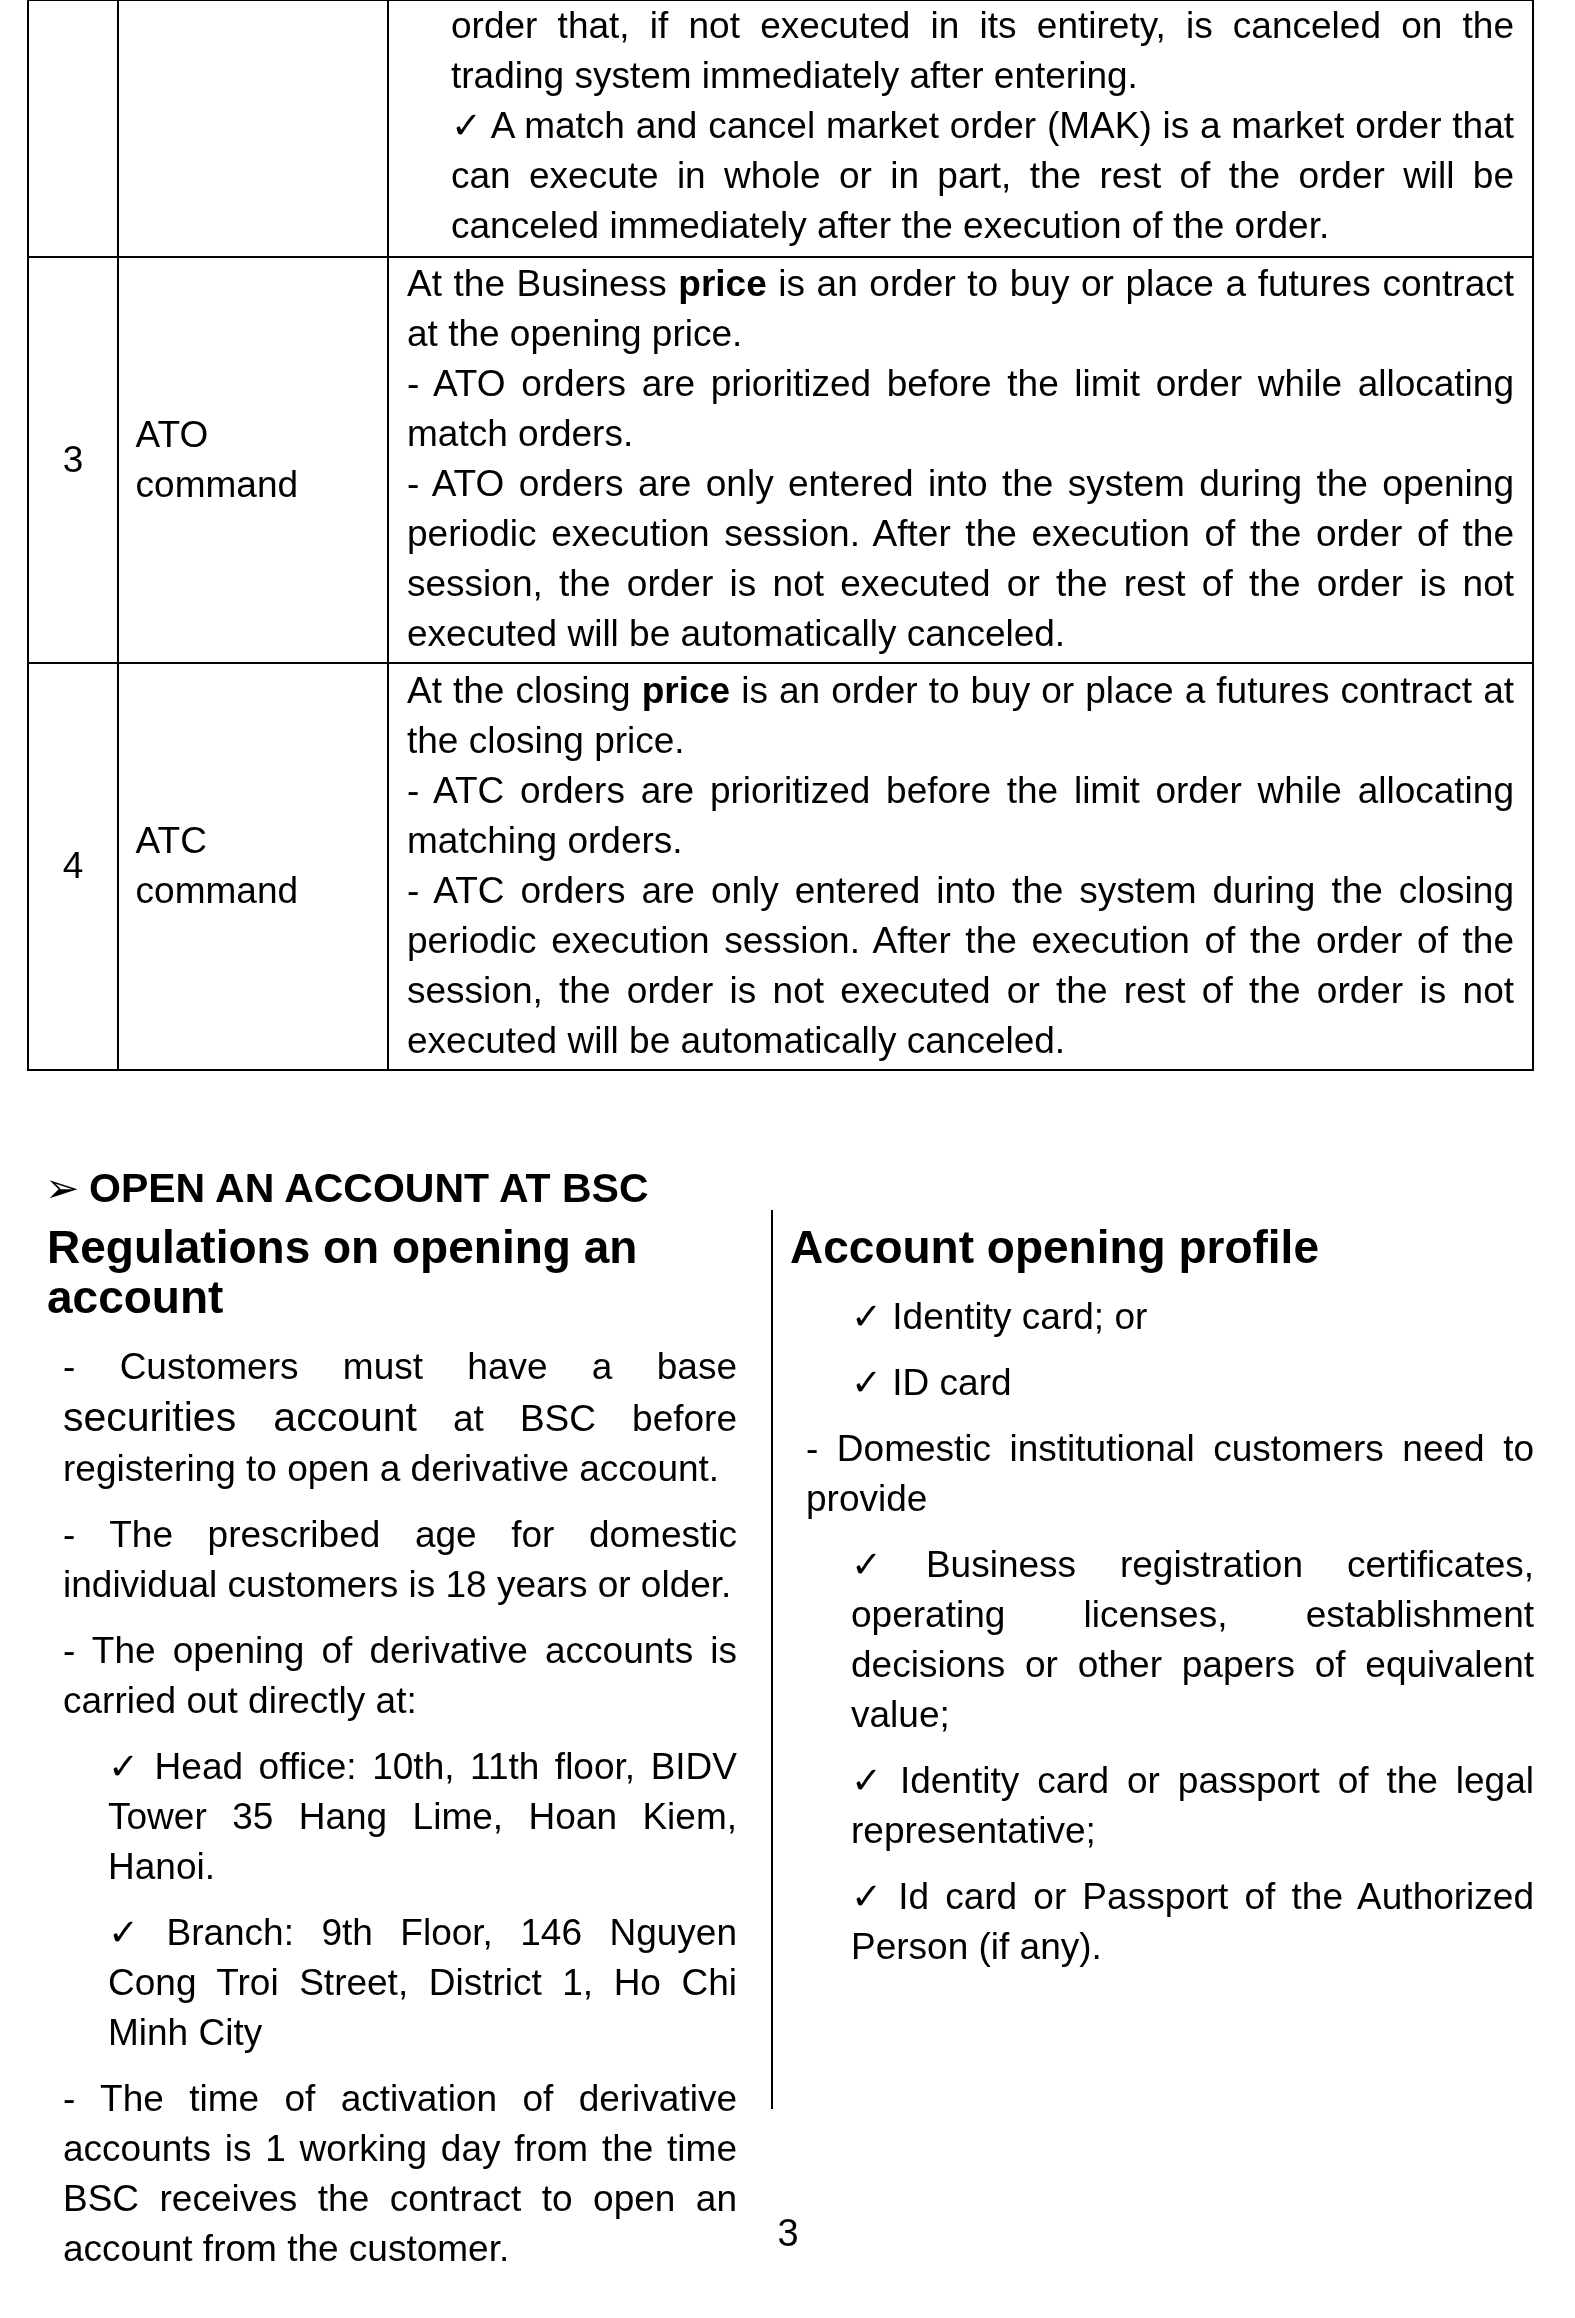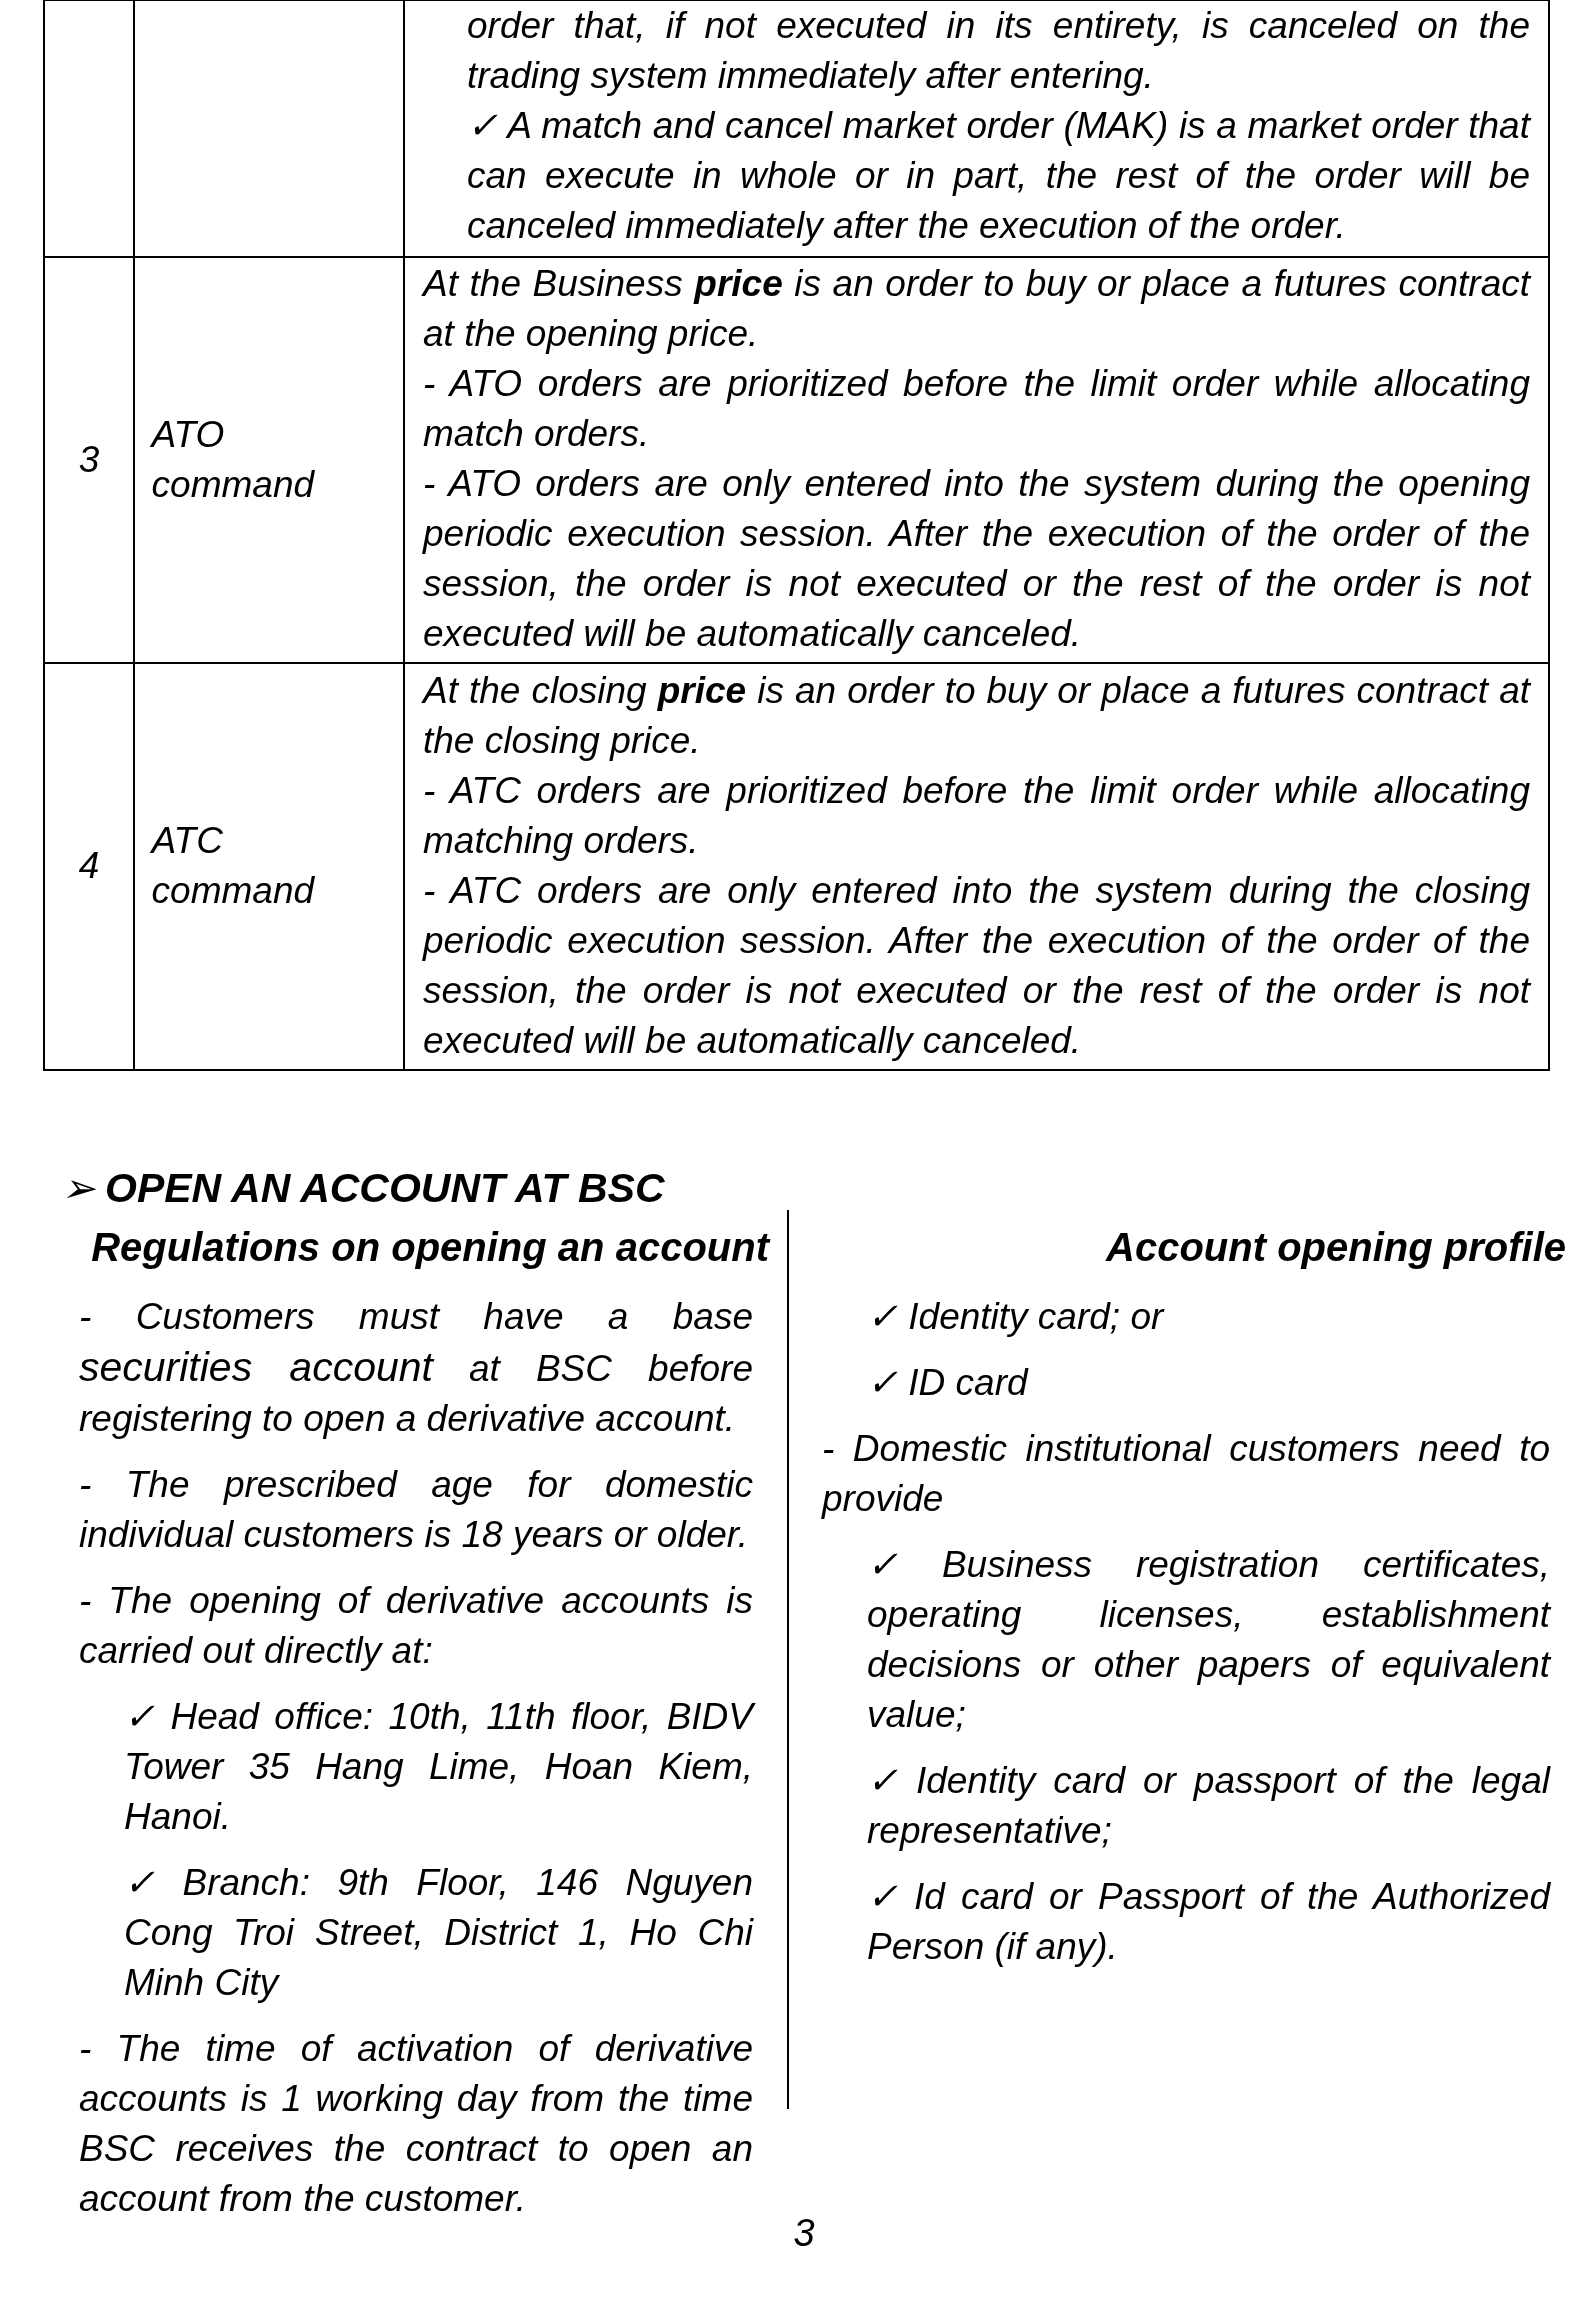--- a/index.html
+++ b/index.html
@@ -1,18 +1,18 @@
 <!DOCTYPE html>
 <html style="font-size:12px"><head>
 <meta charset="utf-8">
 <style>
   html, body { margin:0; padding:0; background:#ffffff; }
   body { width:1576px; height:2319px; position:relative; overflow:hidden;
          font-family:"Liberation Sans", sans-serif; color:#000; }
-  .page { position:absolute; left:16px; top:0; width:1420px; height:2319px;font-style:italic; }
+  .page { position:absolute; left:0; top:0; width:1420px; height:2319px; }
 
   
   .tbl { position:absolute; left:27px; top:-1.5px; width:1505px; border-collapse:collapse; table-layout:fixed; }
   .tbl td { border:2.3px solid #000; vertical-align:middle; padding:0; font-size:37px; line-height:50px; }
   .tbl col.c1 { width:90px; }
   .tbl col.c2 { width:270px; }
   .tbl col.c3 { width:1145px; }
   .tbl tr.r-cont { height:257px; }
   .tbl tr.r3 { height:405px; }
   .tbl tr.r4 { height:405px; }
@@ -25,21 +25,21 @@
   .r-cont .desc { vertical-align:top; padding-top:0 !important; }
 
   
   .heading { position:absolute; left:45px; top:1144px; font-size:41px; font-weight:bold; line-height:50px; white-space:nowrap;margin-top:19px; }
   .heading .arrow { display:inline-block; width:44px; font-weight:normal; }
 
   
   .col { position:absolute; top:1222px; font-size:37px; line-height:50px; }
   .col.left { left:47px; width:706px; }
   .col.right { left:790px; width:760px; }
-  .col h3 { margin:0 0 20.4px 0; font-size:40px; font-weight:bold; line-height:50px;text-align:right; }
+  .col h3 { margin:0 0 20.4px 0; font-size:46px; font-weight:bold; line-height:50px; }
   .col p { margin:16px; text-align:justify; }
   .col p.ind { padding-left:45px; }
   .col .big { font-size:41px; }
   .divider { position:absolute; left:771px; top:1210px; width:1.5px; height:899px; background:#000; }
 
   .pagenum { position:absolute; left:0; width:1576px; top:2211px; text-align:center; font-size:38px; line-height:45px; }
   .check { display:inline-block; }
 </style>
 </head>
 <body>

